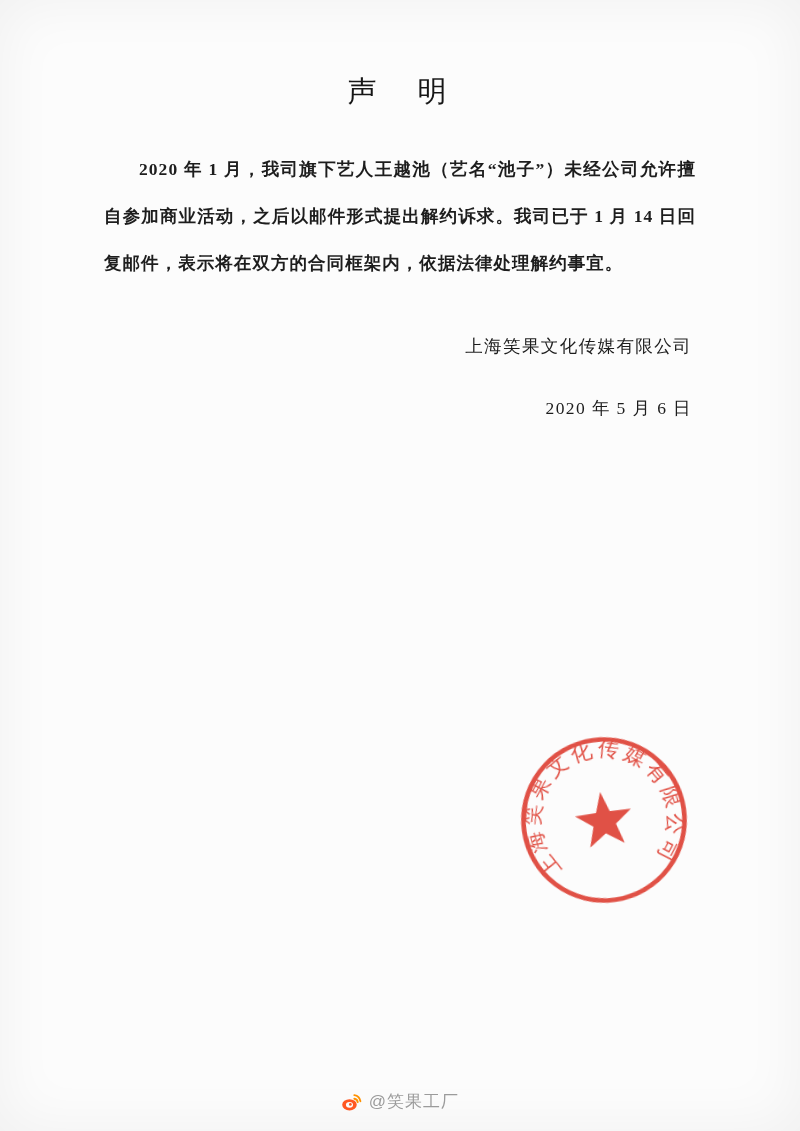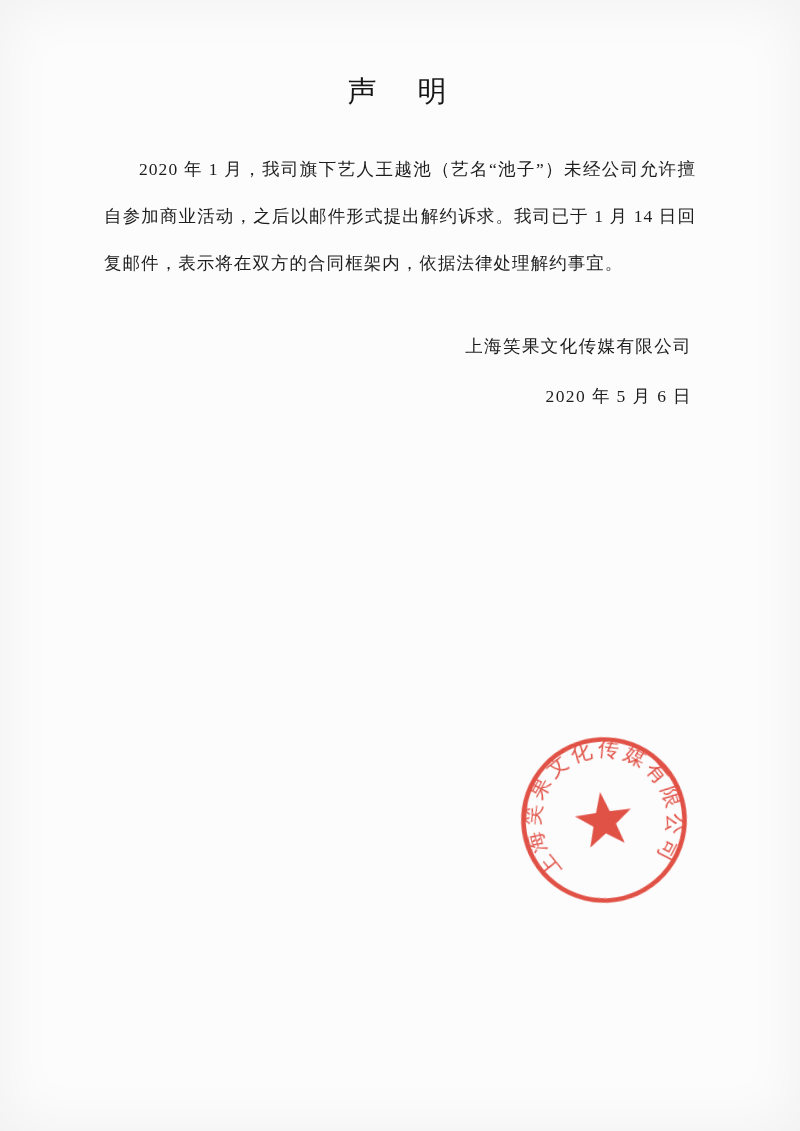--- a/index.html
+++ b/index.html
@@ -25,40 +25,41 @@
     font-weight: normal;
     letter-spacing: 6px;
     color: #161616;
   }
   .doc-body {
     padding: 0 104px;
     font-size: 17.5px;
     line-height: 47px;
     letter-spacing: 0.06em;
     text-align: justify;
+    font-weight: bold;
   }
   .doc-body p {
     margin: 0 0 40px 0;
     text-indent: 2em;
   }
   .doc-body p.gap-lg {
     margin-top: 42px;
   }
   .sign-block {
     margin-top: 46px;
     padding: 0 108px;
     text-align: right;
     font-size: 17.5px;
     letter-spacing: 0.08em;
   }
   .sign-company {
     line-height: 26px;
   }
   .sign-date {
-    margin-top: 24px;
+    margin-top: 36px;
     line-height: 26px;
     text-align: right;
   }
   .seal {
     position: absolute;
     left: 518px;
     top: 734px;
     width: 172px;
     height: 172px;
     transform: rotate(-8deg);
@@ -106,14 +107,24 @@
       <polygon points="110,74 118.9,99.7 146.1,100.3 124.5,116.7 132.3,142.7 110,127.2 87.7,142.7 95.5,116.7 73.9,100.3 101.1,99.7" fill="#e03a2d"></polygon>
       <defs>
         <path id="seal-text-path" d="M 52,168 A 82,82 0 1 1 168,168" fill="none"></path>
       </defs>
       <text font-size="27" fill="#e03a2d" letter-spacing="5" font-family="Liberation Serif, DejaVu Serif, serif">
         <textPath href="#seal-text-path" startOffset="4">上海笑果文化传媒有限公司</textPath>
       </text>
     </svg>
   </div>
 
+  <div class="watermark">
+    <svg class="wb-icon" viewBox="0 0 26 24" width="21" height="20" xmlns="http://www.w3.org/2000/svg">
+      <ellipse cx="10.5" cy="15.5" rx="9" ry="7" fill="#ff5722"></ellipse>
+      <ellipse cx="10.5" cy="15.5" rx="4.4" ry="3.6" fill="#fcfcfc"></ellipse>
+      <circle cx="11.6" cy="15" r="1.7" fill="#ff5722"></circle>
+      <path d="M16.5 3.5 a9 9 0 0 1 7.5 7.5" stroke="#ff9100" stroke-width="2.4" fill="none" stroke-linecap="round"></path>
+      <path d="M16.5 8 a5 5 0 0 1 4.2 4.2" stroke="#ff9100" stroke-width="2.4" fill="none" stroke-linecap="round"></path>
+    </svg>
+    <span>@笑果工厂</span>
+  </div>
 
 </div>
 
 </body></html>

